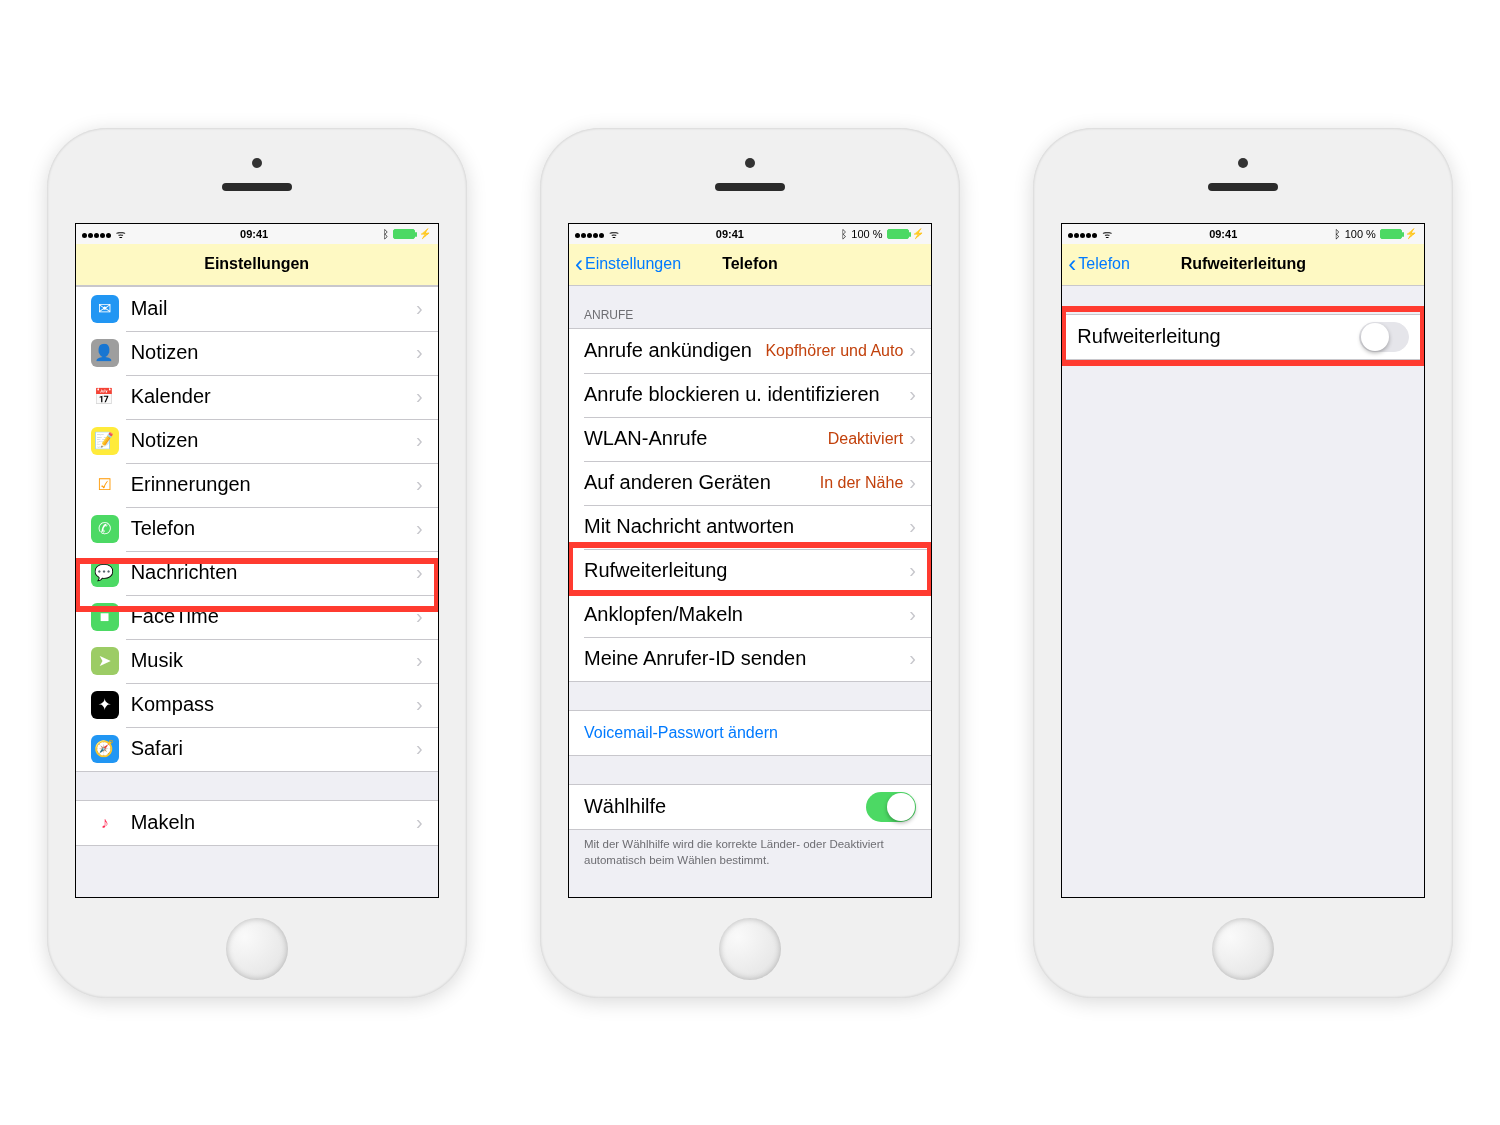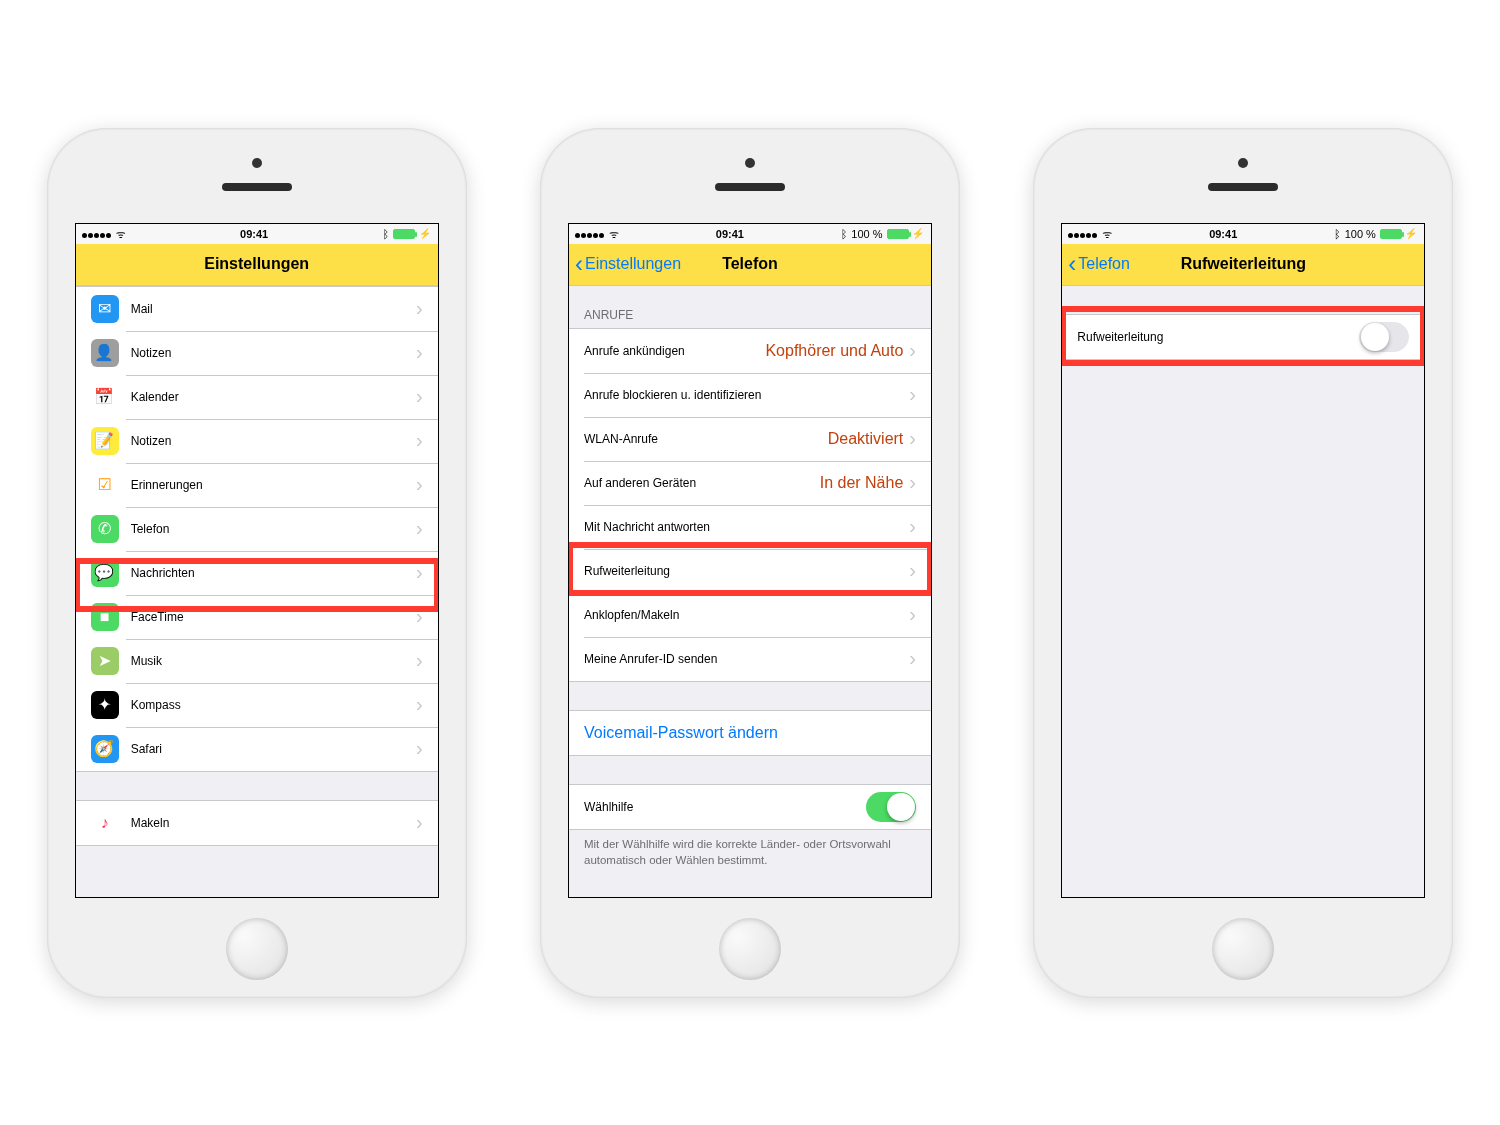--- a/index.html
+++ b/index.html
@@ -75,21 +75,21 @@
   .wifi-icon, .bt-icon { font-size:11px; }
   .battery {
     display:inline-block; width:22px; height:10px;
     border:1px solid #4cd964; border-radius:2px; position:relative;
     background:#4cd964;
   }
   .battery::after { content:""; position:absolute; right:-3px; top:2px; width:2px; height:5px; background:#4cd964; border-radius:1px; }
   .bolt { font-size:10px; }
 
   .nav-bar {
-    background: #fde047;
+    background: #fef9c3;
     border-bottom: 1px solid #c8c7cc;
     height: 42px;
     display:flex; align-items:center; justify-content:center;
     position:relative;
   }
   .nav-title { font-weight:600; font-size:16px; color:#000; }
   .nav-back {
     position:absolute; left:6px; top:0; bottom:0;
     display:flex; align-items:center;
     color:#007aff; font-size:16px;
@@ -122,21 +122,21 @@
     padding: 0 15px;
     position:relative;
     background:#fff;
   }
   .cell + .cell::before {
     content:"";
     position:absolute; top:0; left:15px; right:0;
     border-top:1px solid #c8c7cc;
   }
   .cell.with-icon + .cell.with-icon::before { left:50px; }
-  .cell-label { flex:1; font-size:12px; color:#000; }
+  .cell-label { flex:1; font-size:20px; color:#000; }
   .cell-detail { font-size:16px; color:#c2410c; margin-right:6px; }
   .cell-link { font-size:16px; color:#007aff; }
   .chevron {
     color:#c7c7cc; font-size:20px;
   }
   .app-icon {
     width:28px; height:28px; border-radius:6px;
     margin-right:12px;
     display:flex; align-items:center; justify-content:center;
     color:#fff; font-size:16px;
@@ -330,21 +330,21 @@
       </div>
       <div class="group-spacer"></div>
       <div class="group">
         <div class="cell">
           <span class="cell-label">Wählhilfe</span>
           <span class="toggle on">
               <span class="knob"></span>
             </span>
         </div>
       </div>
-      <div class="section-footer">Mit der Wählhilfe wird die korrekte Länder- oder Ortsvorwahl automatisch oder Wählen bestimmt.</div>
+      <div class="section-footer">Mit der Wählhilfe wird die korrekte Länder- oder Deaktiviert automatisch beim Wählen bestimmt.</div>
     </div>
     <div class="highlight-box" style="left:-2px;right:-2px;top:318px;height:54px;"></div>
   </div>
   <div class="home-btn"></div>
 </div>
 
 <div class="phone">
   <div class="camera"></div>
   <div class="speaker"></div>
   <div class="screen">

